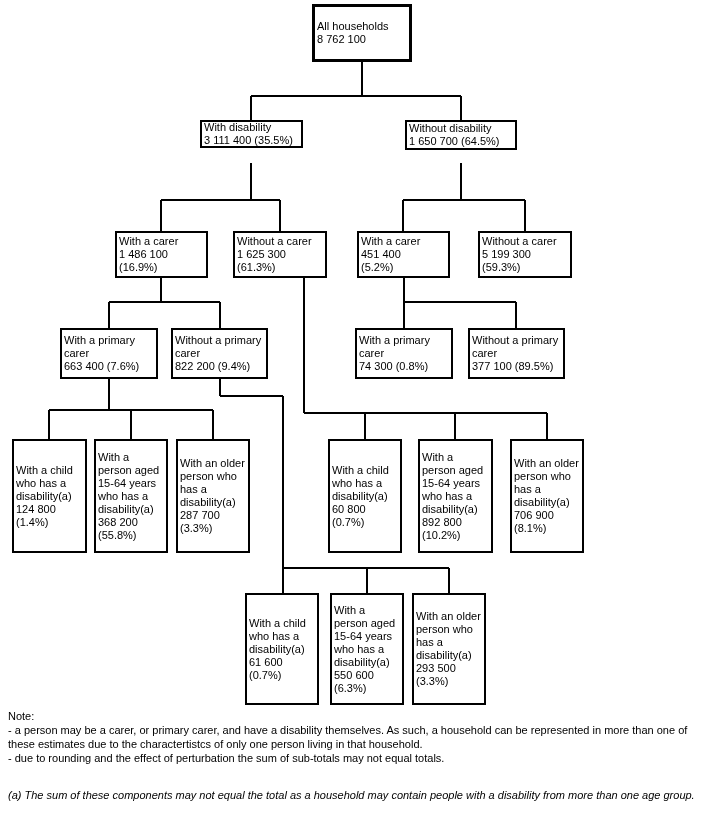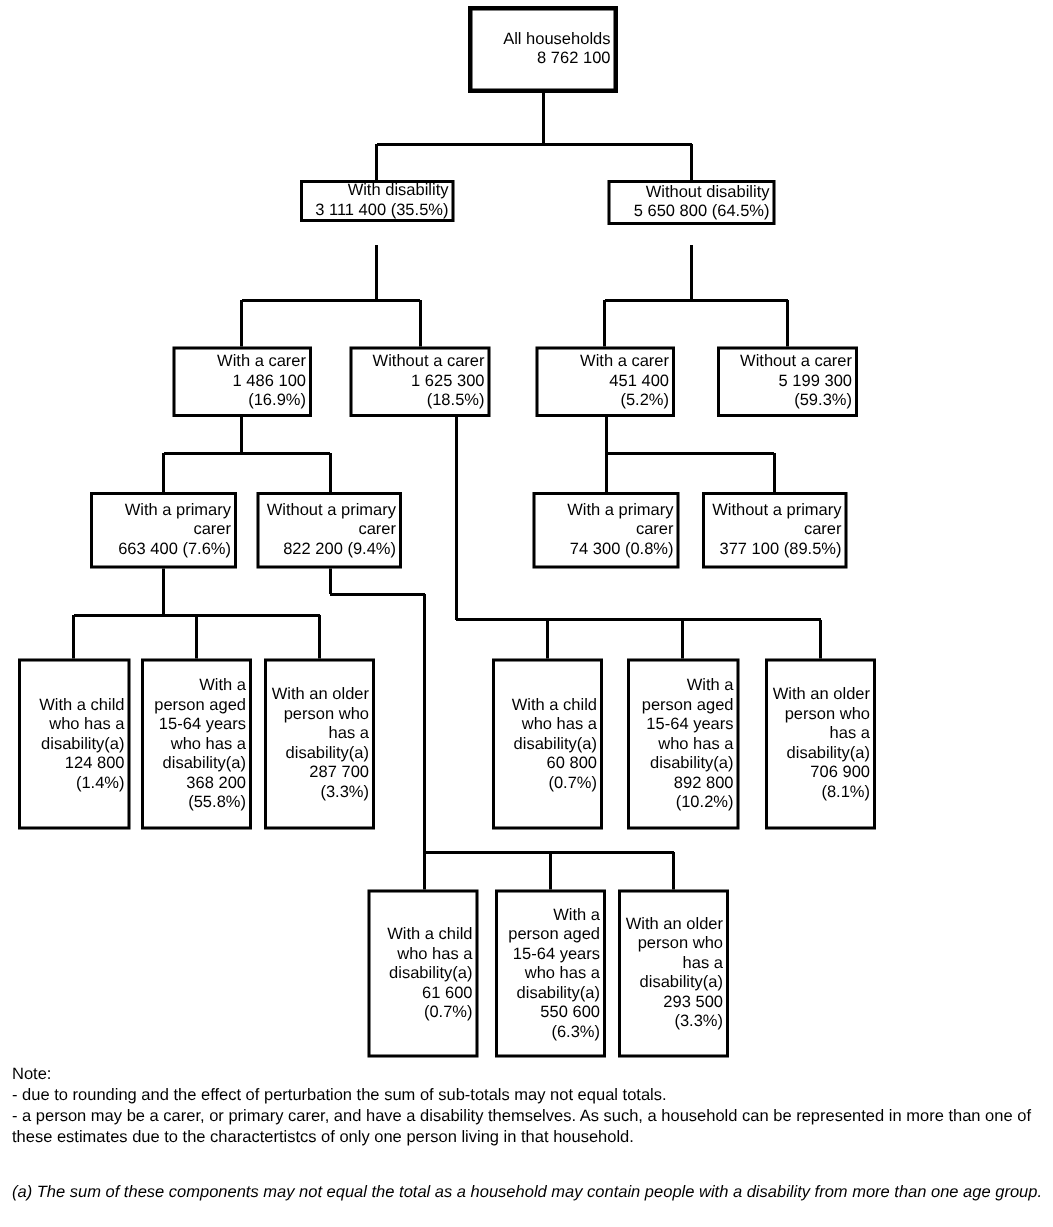--- a/index.html
+++ b/index.html
@@ -15,21 +15,21 @@
   .wires { position: absolute; left: 0; top: 0; }
   .node {
     position: absolute;
     box-sizing: border-box;
     border: 2px solid #000000;
     background: #ffffff;
     display: flex;
     flex-direction: column;
     justify-content: center;
     align-items: center;
-    text-align: right;
+    text-align: left;
     font-size: 11px;
     line-height: 13px;
     padding: 1px 2px;
   }
   .node.thick { border-width: 3px; }
   .node .lbl, .node .val, .node .pct { display: block; width: 100%; }
   .node .val:empty, .node .pct:empty { display: none; }
   .notes {
     position: absolute;
     left: 8px;
@@ -71,33 +71,33 @@
 
   </div>
 
   <div class="node" style="left:200px;top:120px;width:103px;height:28px">
     <span class="lbl">With disability</span>
     <span class="val">3 111 400 (35.5%)</span>
 
   </div>
   <div class="node" style="left:405px;top:120px;width:112px;height:30px">
     <span class="lbl">Without disability</span>
-    <span class="val">5 650 800 (64.5%)</span>
+    <span class="val">1 650 700 (64.5%)</span>
 
   </div>
 
   <div class="node" style="left:115px;top:231px;width:93px;height:47px">
     <span class="lbl">With a carer</span>
     <span class="val">1 486 100</span>
     <span class="pct">(16.9%)</span>
   </div>
   <div class="node" style="left:233px;top:231px;width:94px;height:47px">
     <span class="lbl">Without a carer</span>
     <span class="val">1 625 300</span>
-    <span class="pct">(18.5%)</span>
+    <span class="pct">(61.3%)</span>
   </div>
   <div class="node" style="left:357px;top:231px;width:93px;height:47px">
     <span class="lbl">With a carer</span>
     <span class="val">451 400</span>
     <span class="pct">(5.2%)</span>
   </div>
   <div class="node" style="left:478px;top:231px;width:94px;height:47px">
     <span class="lbl">Without a carer</span>
     <span class="val">5 199 300</span>
     <span class="pct">(59.3%)</span>
@@ -167,18 +167,18 @@
     <span class="pct">(6.3%)</span>
   </div>
   <div class="node" style="left:412px;top:593px;width:74px;height:112px">
     <span class="lbl">With an older person who has a disability(a)</span>
     <span class="val">293 500</span>
     <span class="pct">(3.3%)</span>
   </div>
 
   <div class="notes">
     <div>Note:</div>
+    <div>- a person may be a carer, or primary carer, and have a disability themselves. As such, a household can be represented in more than one of these estimates due to the charactertistcs of only one person living in that household.</div>
     <div>- due to rounding and the effect of perturbation the sum of sub-totals may not equal totals.</div>
-    <div>- a person may be a carer, or primary carer, and have a disability themselves. As such, a household can be represented in more than one of these estimates due to the charactertistcs of only one person living in that household.</div>
   </div>
   <div class="footnote">(a) The sum of these components may not equal the total as a household may contain people with a disability from more than one age group.</div>
 
 </div>
 
 </body></html>

